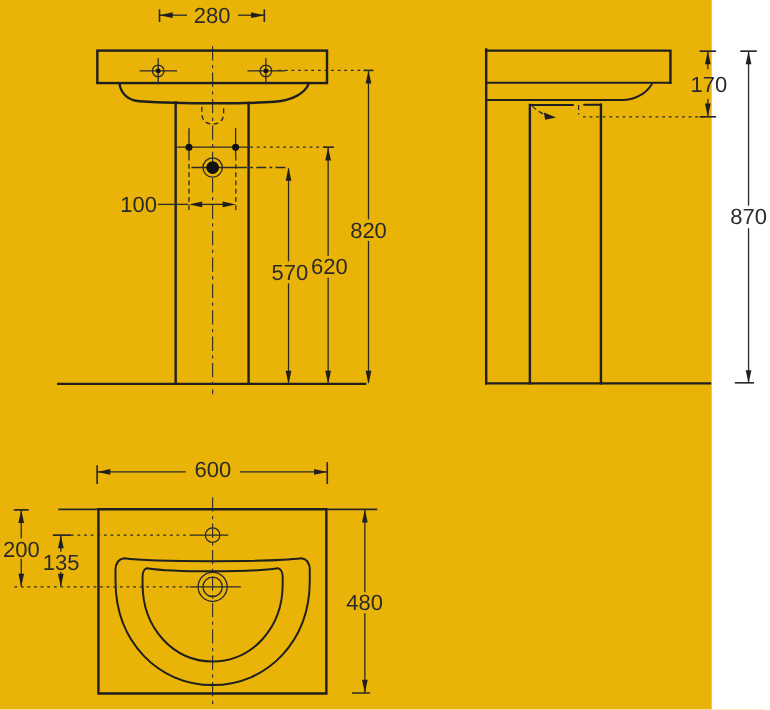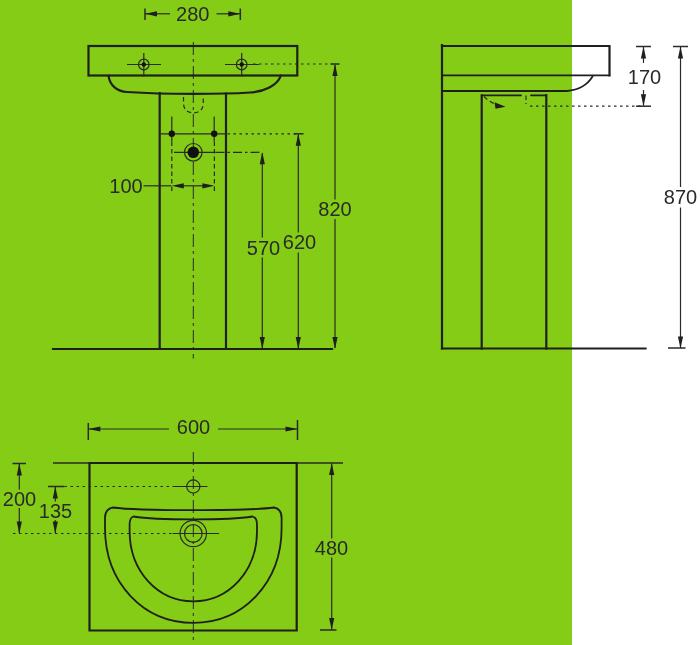--- a/index.html
+++ b/index.html
@@ -1,16 +1,16 @@
 <!DOCTYPE html>
 <html><head>
 <meta charset="utf-8">
 <style>
   html, body { margin: 0; padding: 0; background: #ffffff; }
-  .canvas { width: 572px; height: 645px; position: relative; background: #84cc16; }
+  .canvas { width: 647px; height: 645px; position: relative; background: #eab308; }
   svg { display: block; }
   text {
     font-family: "Liberation Sans", "DejaVu Sans", sans-serif;
     font-size: 20px;
     fill: #2a2a2a;
   }
   .thick  { stroke: #1f1f1f; stroke-width: 2.2; fill: none; stroke-linecap: square; }
   .med    { stroke: #1f1f1f; stroke-width: 1.8; fill: none; stroke-linecap: round; }
   .thin   { stroke: #2a2a2a; stroke-width: 1.2; fill: none; }
   .tick   { stroke: #2a2a2a; stroke-width: 1.5; fill: none; }

